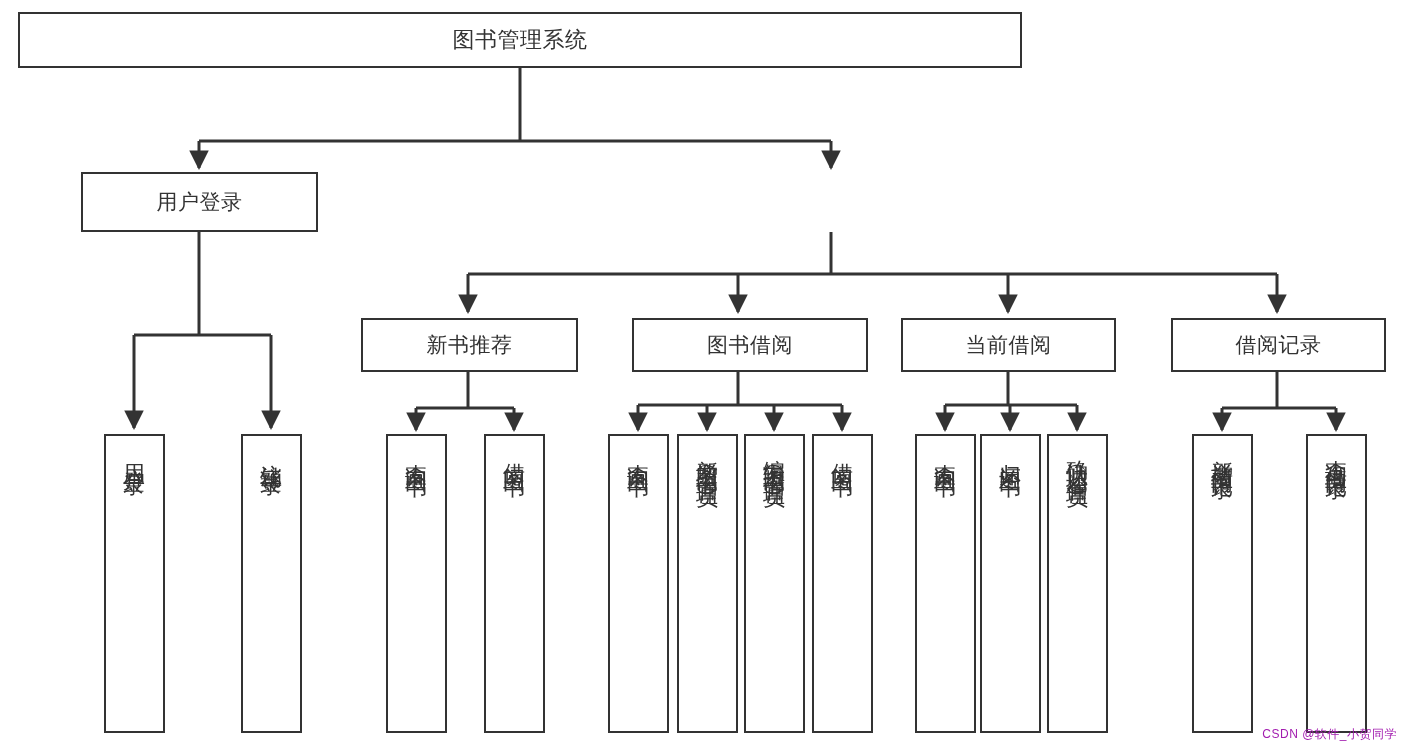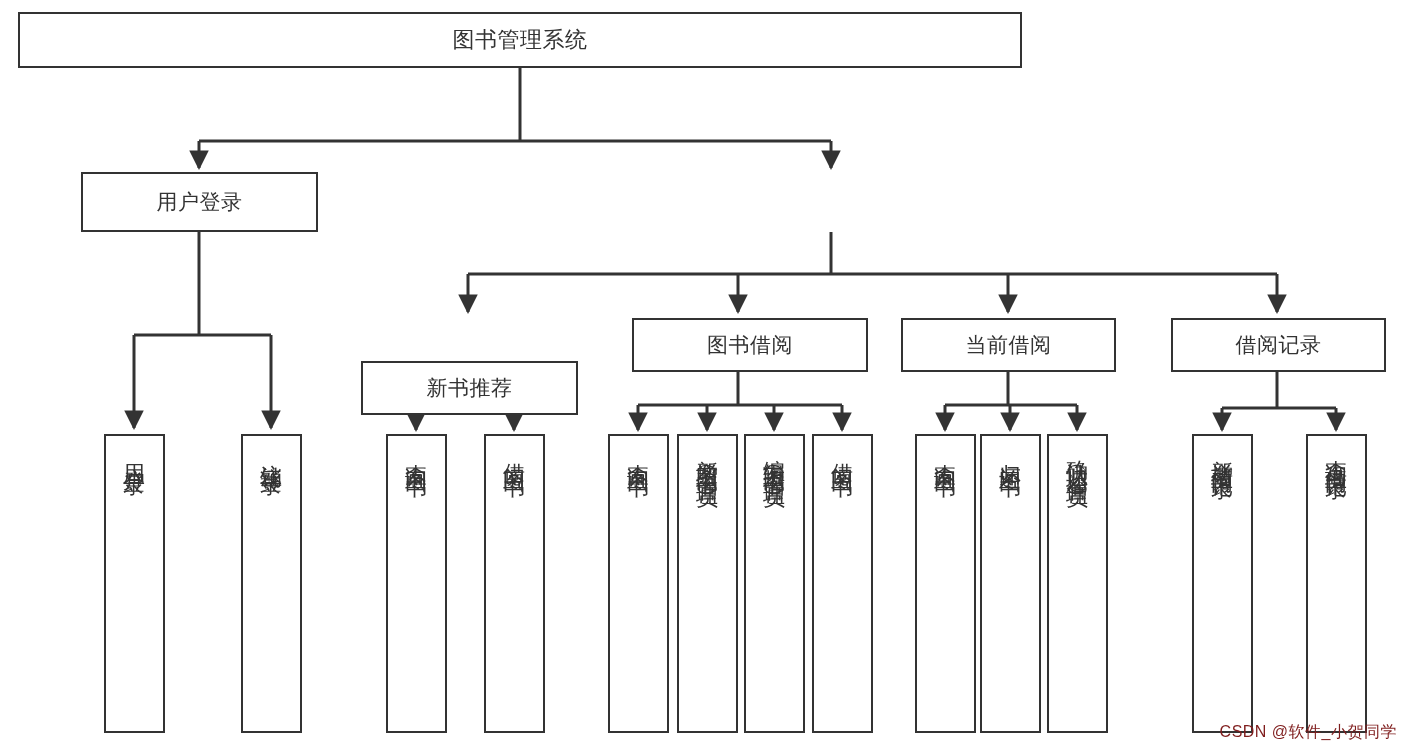--- a/index.html
+++ b/index.html
@@ -55,22 +55,22 @@
     line-height:1.05;
     letter-spacing:4px;
     white-space:nowrap;
     margin:0 auto;
   }
   .v.pad .label{padding-top:4px;}
   .watermark{
     position:absolute;
     right:8px;
     bottom:4px;
-    font-size:16px;
-    color:#7f1d1d;
+    font-size:12px;
+    color:#a21caf;
     z-index:5;
     white-space:nowrap;
     letter-spacing:0.5px;
     text-align:right;
   }
 </style>
 </head>
 <body>
 
 <div id="stage">
@@ -126,21 +126,21 @@
   </svg>
 
   <div class="node h root" style="left:18px;top:12px;width:1004px;height:56px;">
     <span class="label">图书管理系统</span>
   </div>
 
   <div class="node h" style="left:81px;top:172px;width:237px;height:60px;">
     <span class="label">用户登录</span>
   </div>
 
-  <div class="node h" style="left:361px;top:318px;width:217px;height:54px;margin-top:43px;">
+  <div class="node h" style="left:361px;top:318px;width:217px;height:54px;">
     <span class="label">新书推荐</span>
   </div>
   <div class="node h" style="left:632px;top:318px;width:236px;height:54px;">
     <span class="label">图书借阅</span>
   </div>
   <div class="node h" style="left:901px;top:318px;width:215px;height:54px;">
     <span class="label">当前借阅</span>
   </div>
   <div class="node h" style="left:1171px;top:318px;width:215px;height:54px;">
     <span class="label">借阅记录</span>

